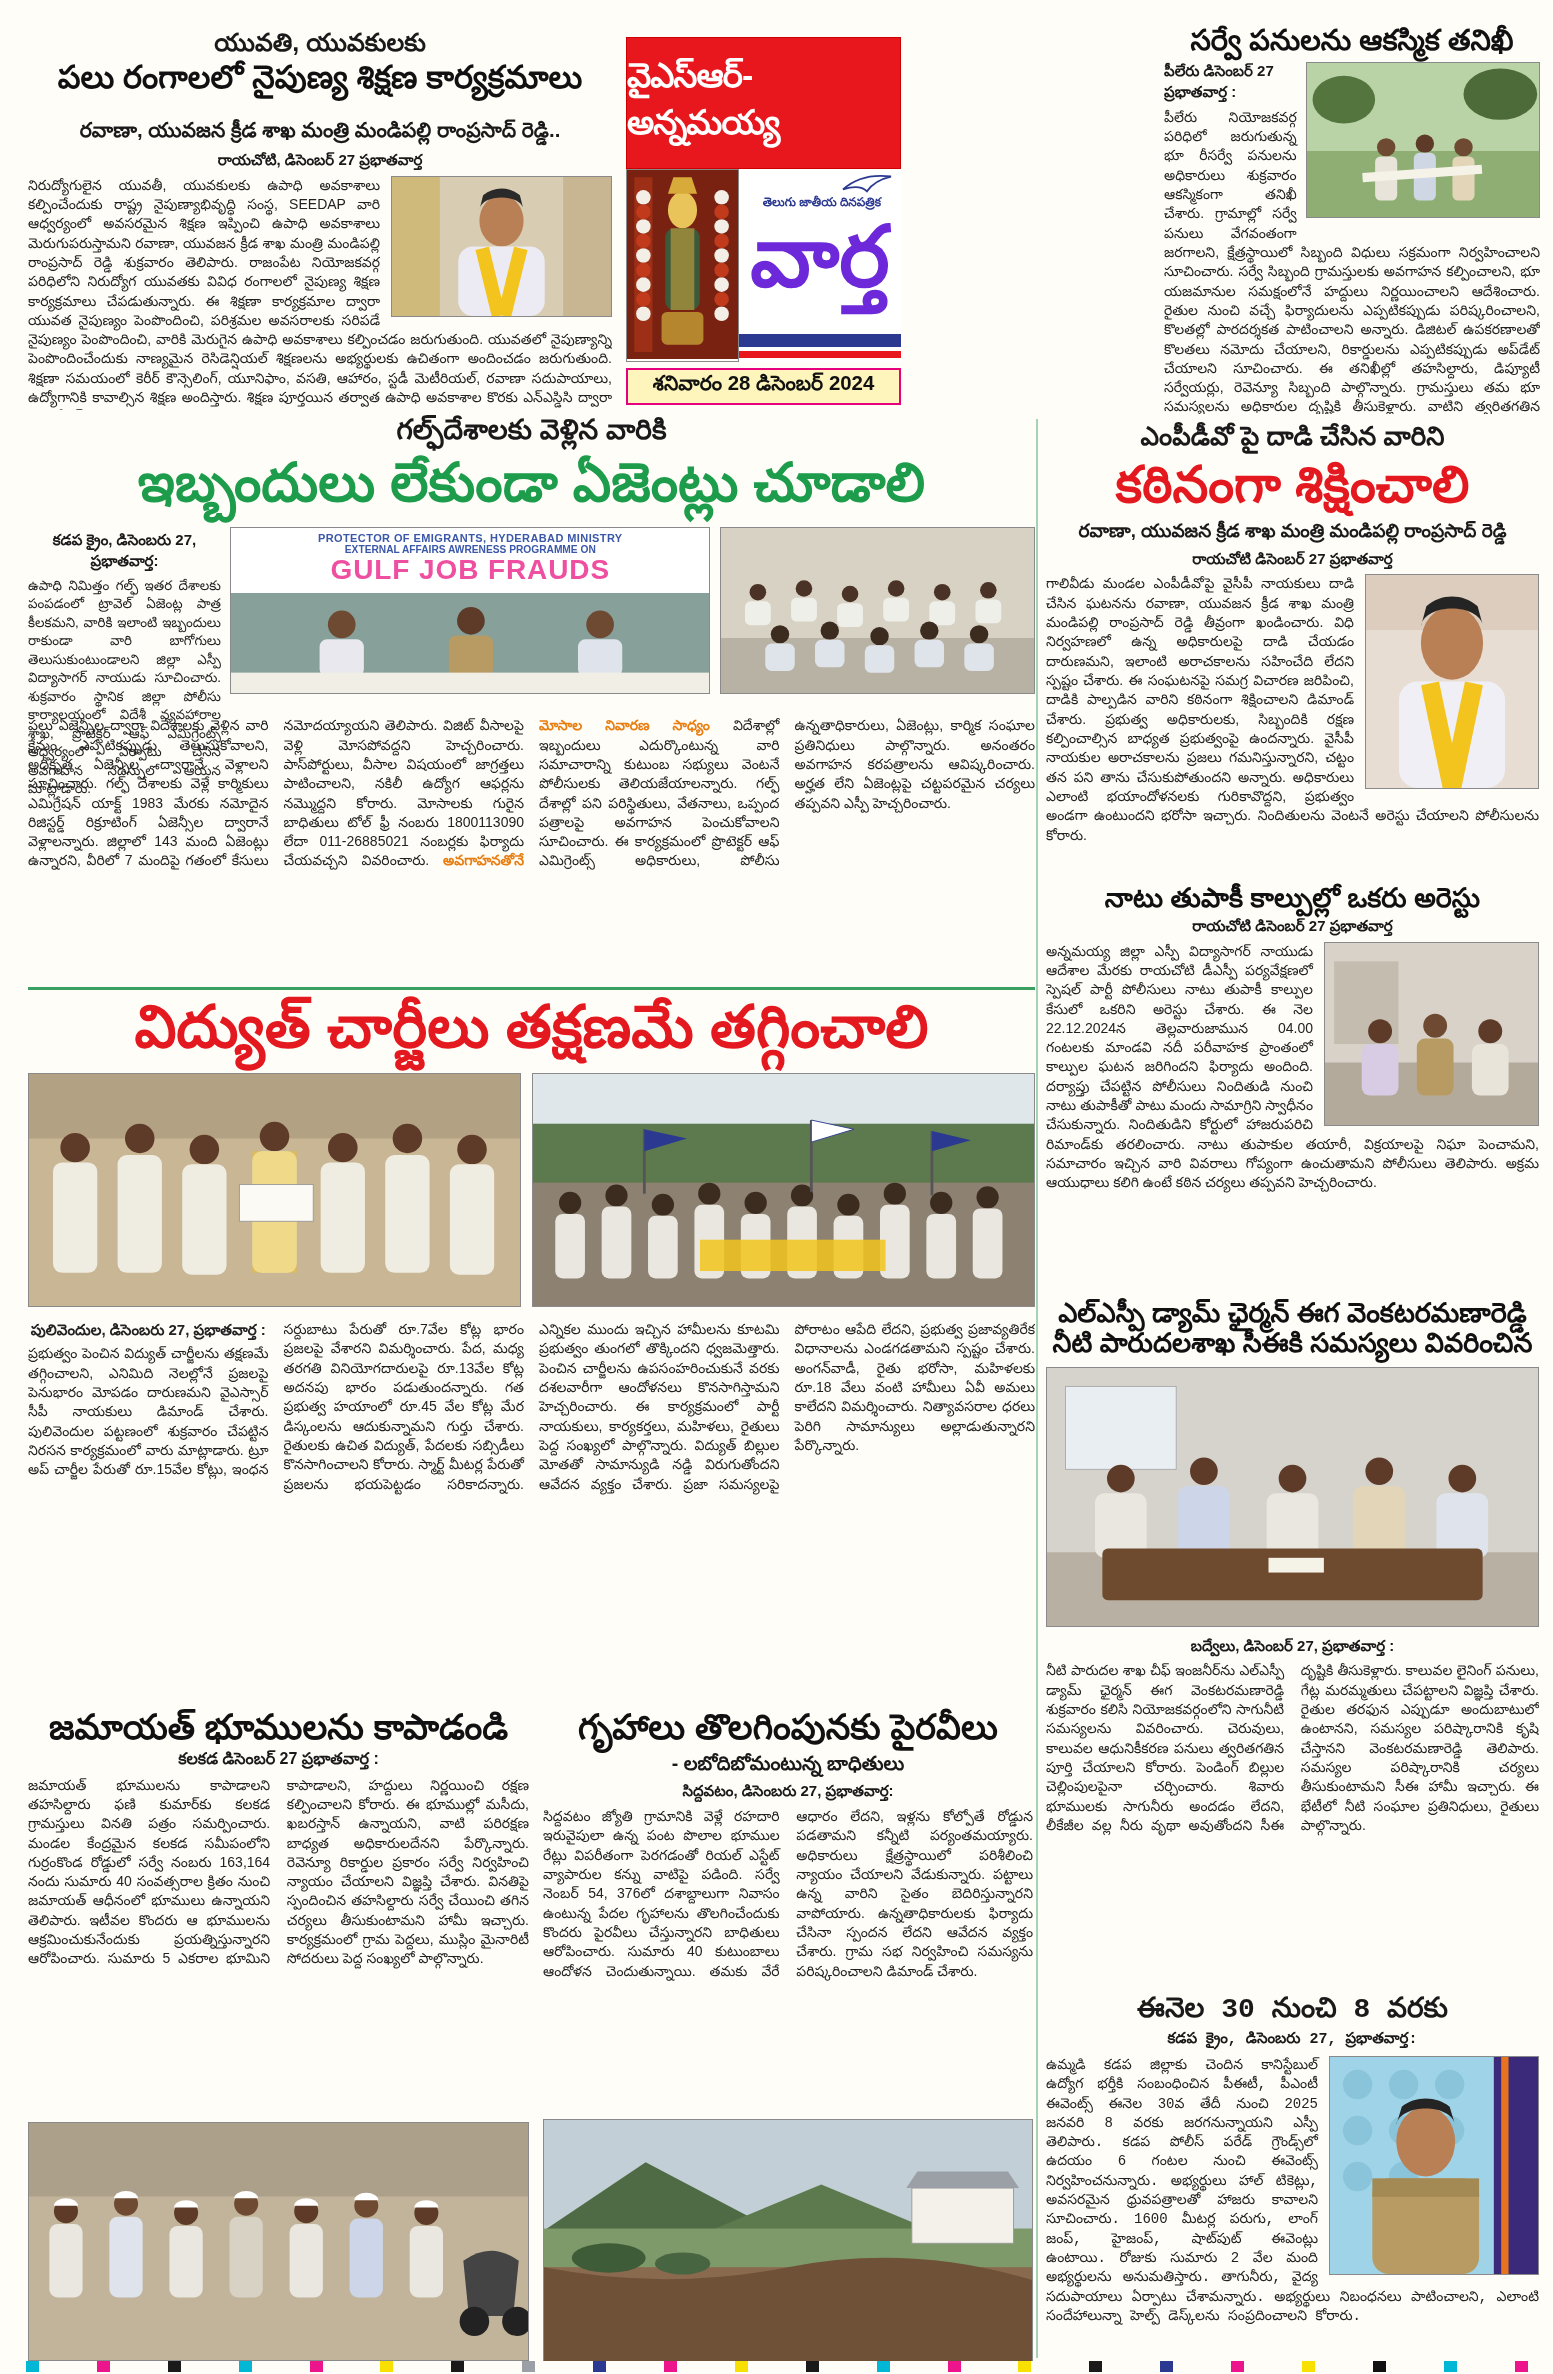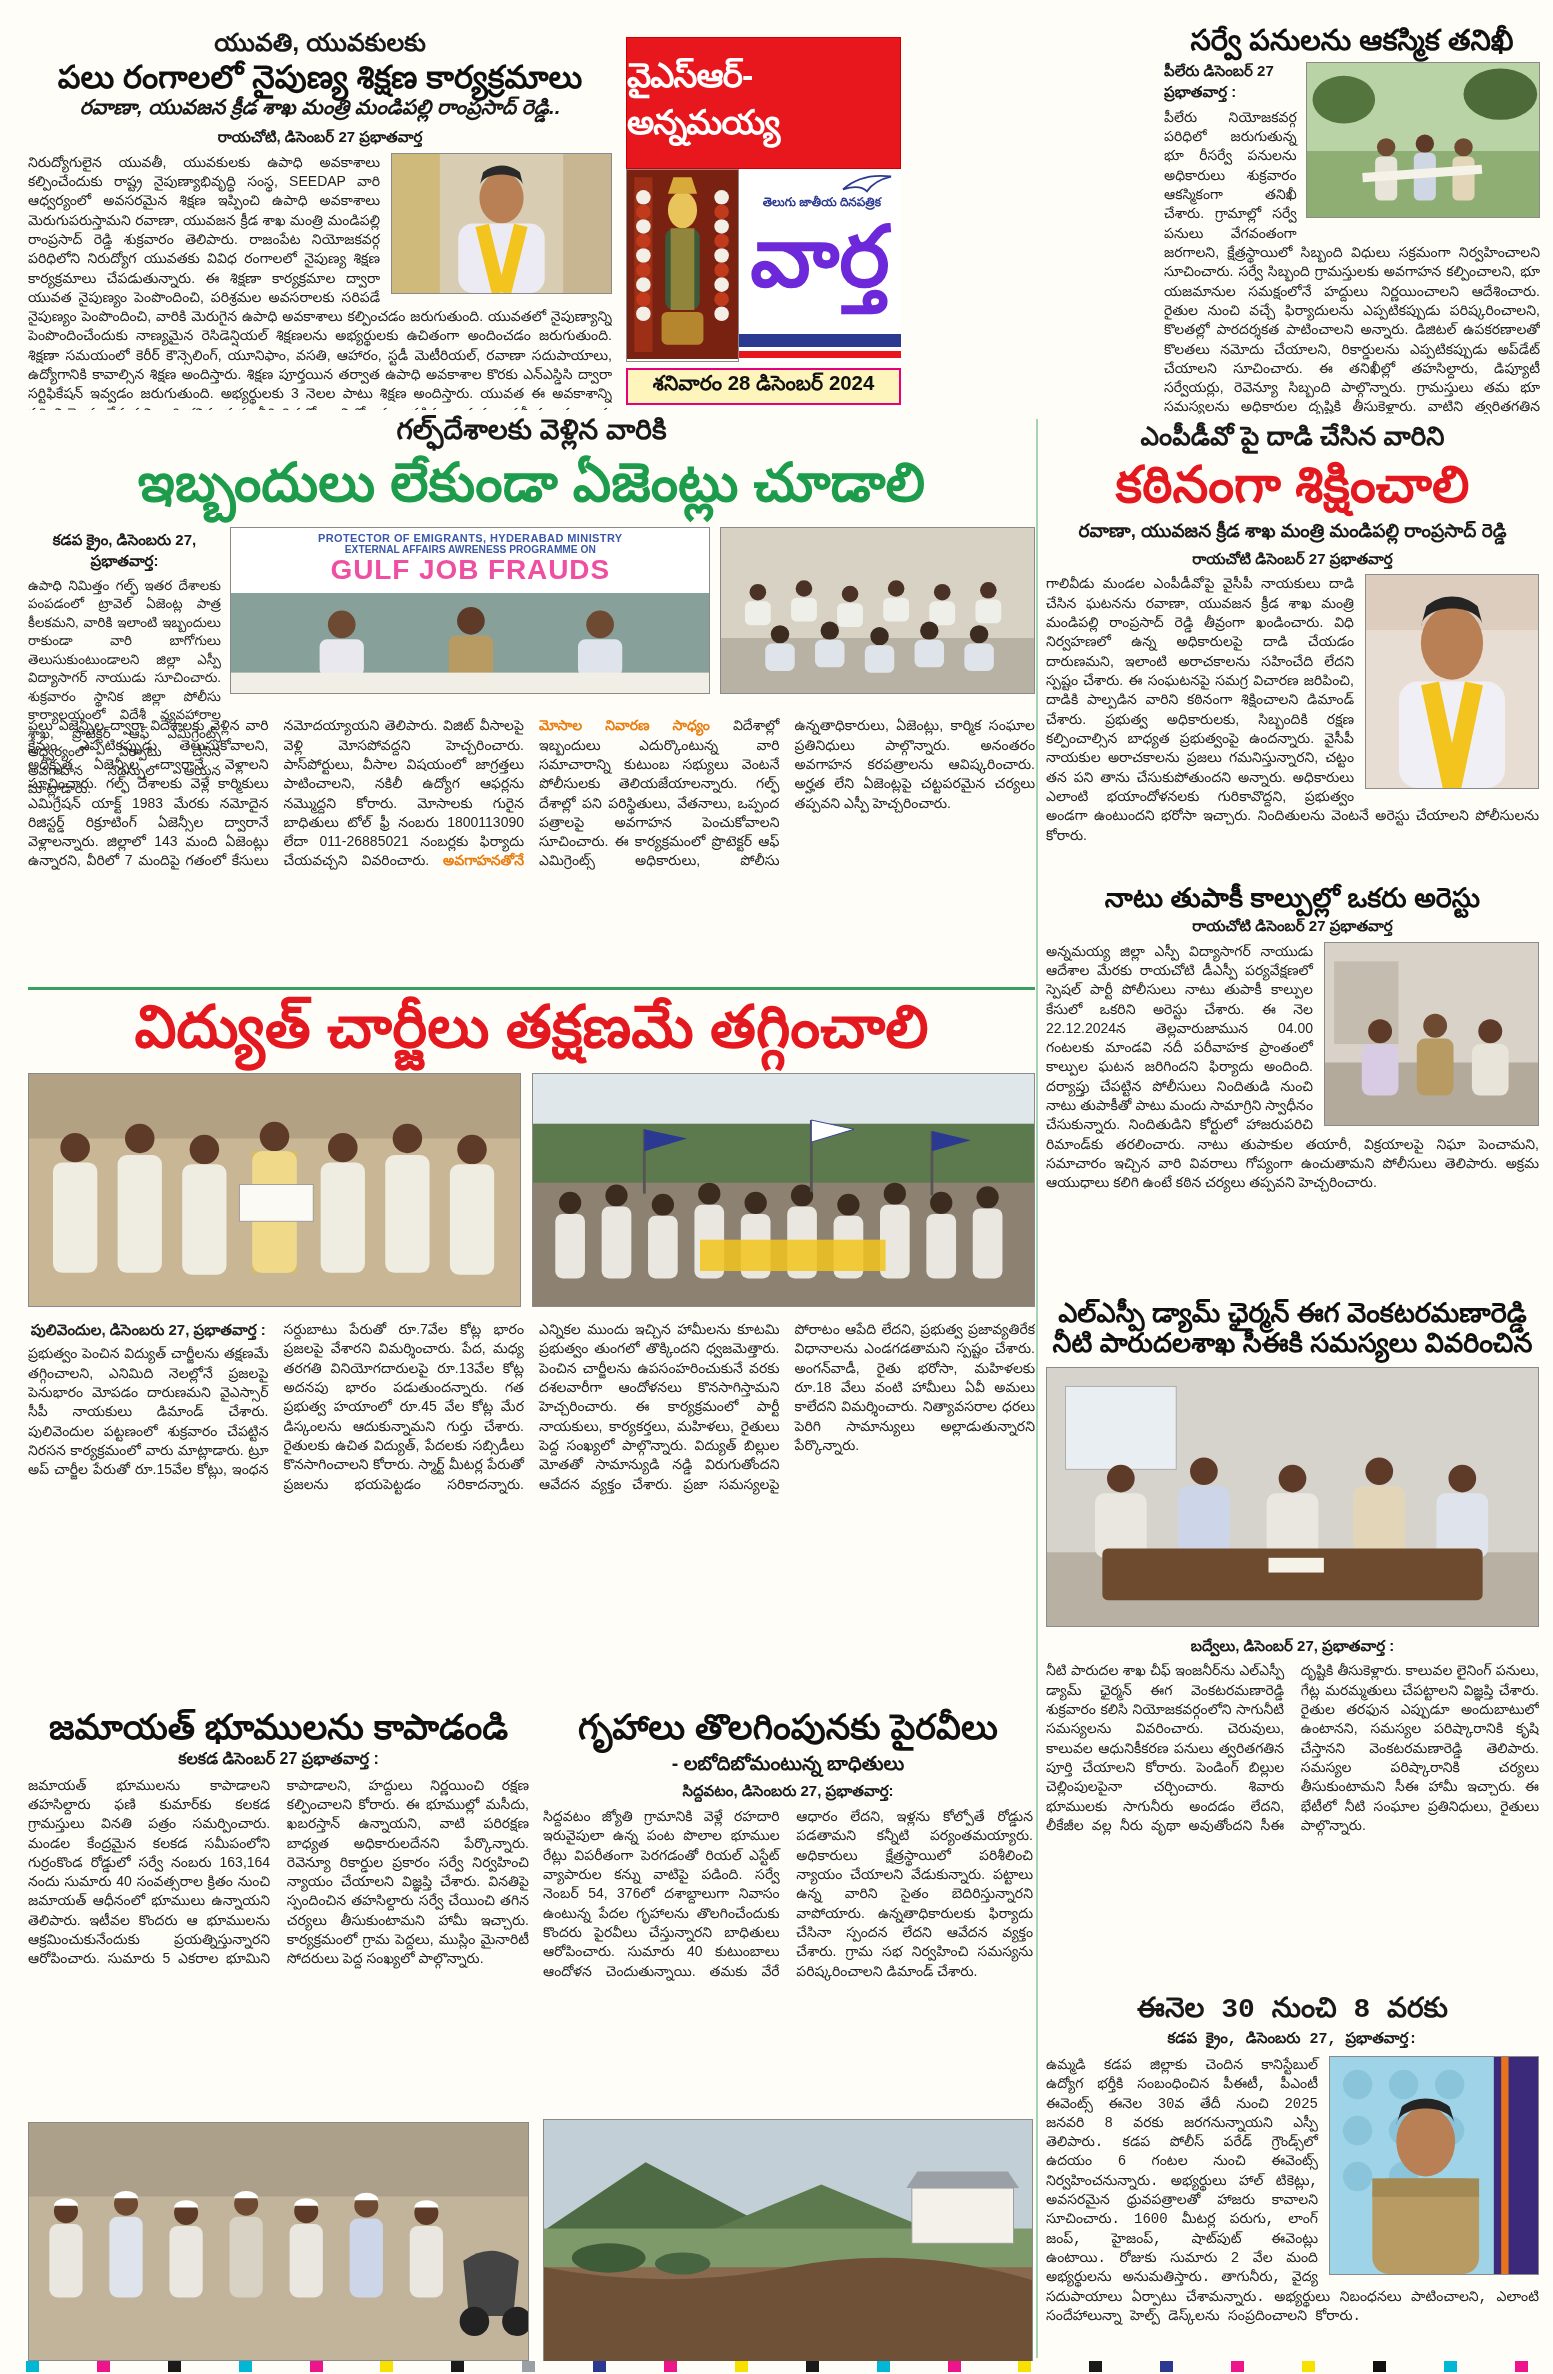--- a/index.html
+++ b/index.html
@@ -40,21 +40,21 @@
   .cb{display:inline-block;width:13px;height:11px;}
 </style>
 </head>
 <body>
 
 <div class="page">
 
   <div class="abs" style="left:28px;top:28px;width:584px;height:382px;">
     <div class="kicker">యువతి, యువకులకు</div>
     <div class="headline" style="font-size:32px;margin-top:3.7px;">పలు రంగాలలో నైపుణ్య శిక్షణ కార్యక్రమాలు</div>
-    <div class="subhead" style="margin-top:0;font-style:italic;">రవాణా, యువజన క్రీడ శాఖ మంత్రి మండిపల్లి రాంప్రసాద్ రెడ్డి..</div>
+    <div class="subhead" style="margin-top:23px;">రవాణా, యువజన క్రీడ శాఖ మంత్రి మండిపల్లి రాంప్రసాద్ రెడ్డి..</div>
     <div class="dateline">రాయచోటి, డిసెంబర్ 27 ప్రభాతవార్త</div>
     <div style="margin-top:1.9px;">
       <div class="photo float-r" style="width:221px;height:141px;">
         <svg viewBox="0 0 238 152" preserveAspectRatio="none">
           <rect width="238" height="152" fill="#d8cdb2"></rect>
           <path d="M0 0h52v152H0z" fill="#c9a94e" opacity="0.55"></path>
           <path d="M186 0h52v152h-52z" fill="#b59a68" opacity="0.45"></path>
           <ellipse cx="119" cy="48" rx="24" ry="28" fill="#b97f55"></ellipse>
           <path d="M95 36c2-18 46-18 48 0l-4-16c-12-10-28-10-40 0z" fill="#2a2a2a"></path>
           <rect x="72" y="76" width="94" height="76" rx="16" fill="#eceaf2"></rect>

